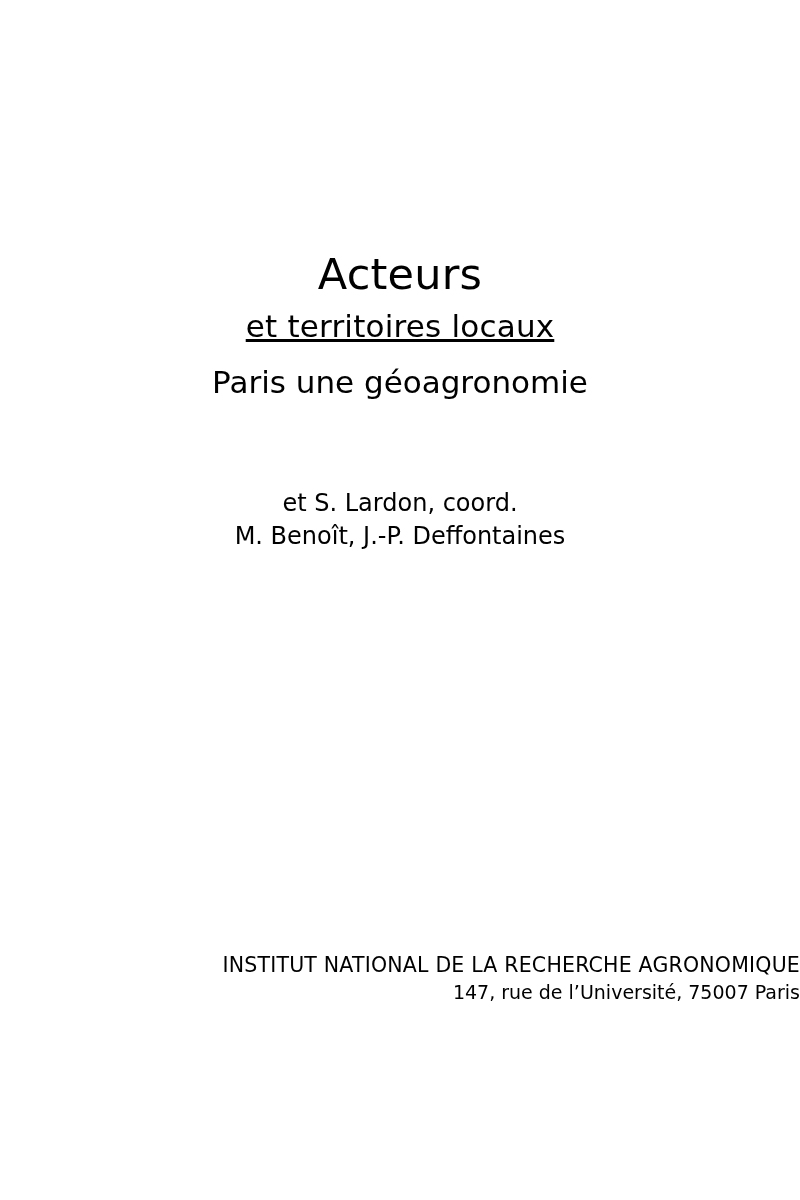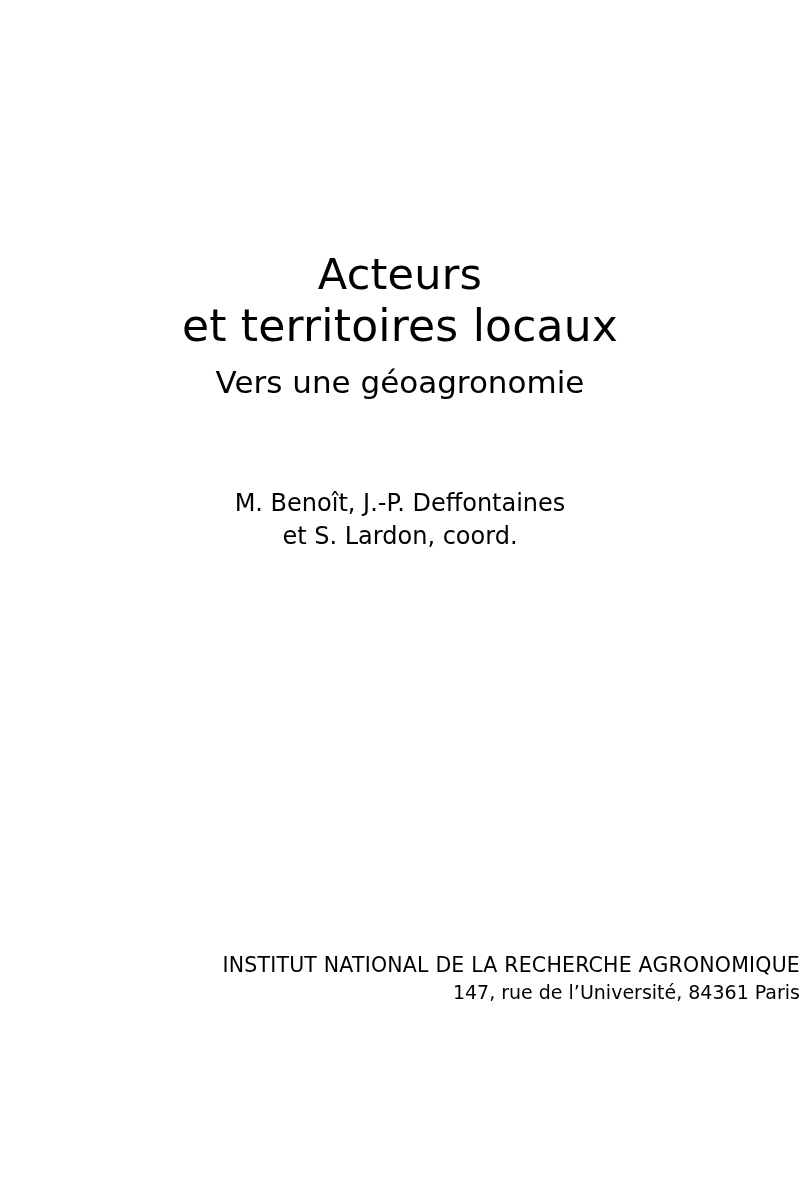--- a/index.html
+++ b/index.html
@@ -28,24 +28,25 @@
     top: 248px;
     text-align: center;
   }
   .title-line-1 {
     font-size: 43px;
     line-height: 52px;
     font-weight: 400;
     letter-spacing: 0.2px;
   }
   .title-line-2 {
-    font-size: 44px;
+    font-size: 31px;
     line-height: 52px;
     font-weight: 400;
     letter-spacing: 0.2px;
+    text-decoration: underline;
   }
   .subtitle-block {
     position: absolute;
     left: 0;
     right: 0;
     top: 362px;
     text-align: center;
   }
   .subtitle-line {
     font-size: 31px;
@@ -85,26 +86,26 @@
 <body>
 
 <div class="page">
 
   <div class="title-block">
     <div class="title-line-1">Acteurs</div>
     <div class="title-line-2">et territoires locaux</div>
   </div>
 
   <div class="subtitle-block">
-    <div class="subtitle-line">Vers une géoagronomie</div>
+    <div class="subtitle-line">Paris une géoagronomie</div>
   </div>
 
   <div class="authors-block">
+    <div class="authors-line">et S. Lardon, coord.</div>
     <div class="authors-line">M. Benoît, J.-P. Deffontaines</div>
-    <div class="authors-line">et S. Lardon, coord.</div>
   </div>
 
   <div class="publisher-block">
     <div class="publisher-name">INSTITUT NATIONAL DE LA RECHERCHE AGRONOMIQUE</div>
-    <div class="publisher-address">147, rue de l’Université, 84361 Paris</div>
+    <div class="publisher-address">147, rue de l’Université, 75007 Paris</div>
   </div>
 
 </div>
 
 </body></html>

